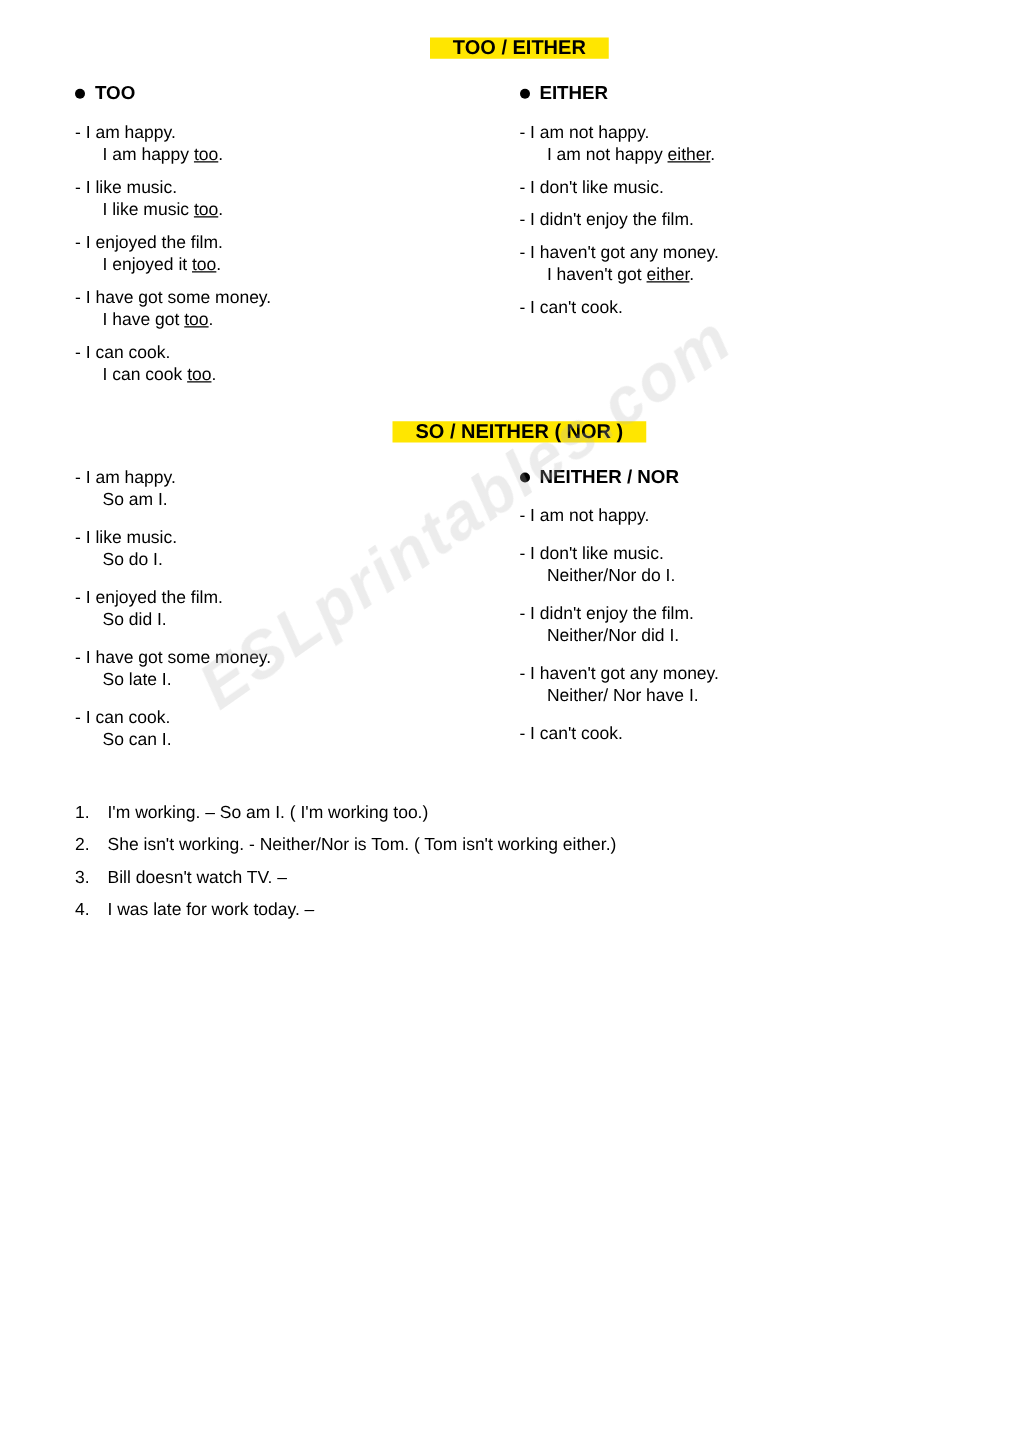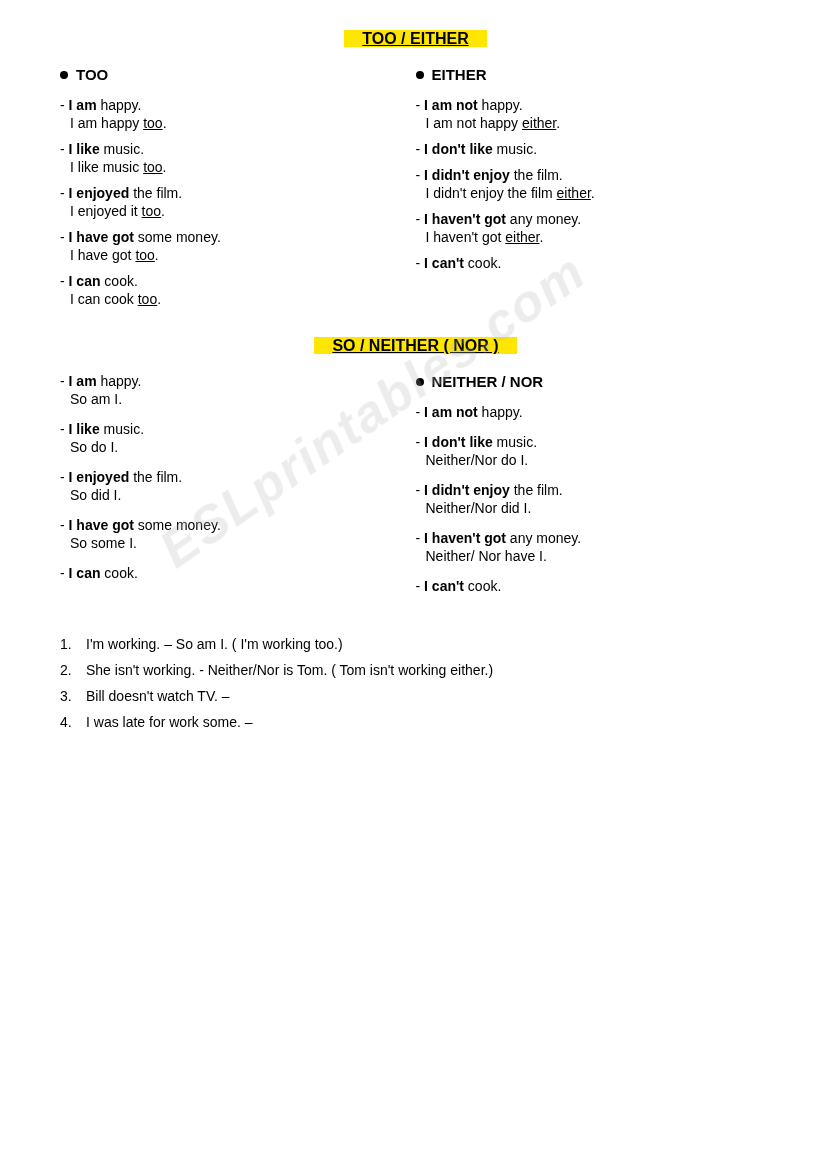--- a/index.html
+++ b/index.html
@@ -12,21 +12,20 @@
       min-height: 1161px;
       padding: 30px 50px 30px 60px;
     }
     .title-wrapper {
       text-align: center;
       margin-bottom: 18px;
     }
     .title-wrapper span {
       font-weight: bold;
       font-size: 16px;
-      text-decoration: underline;
       background-color: #FFE600;
       padding: 0 18px;
       margin-top: 44px;
     }
     .two-col {
       display: flex;
       gap: 0;
       margin-bottom: 0;
     }
     .col {
@@ -49,24 +48,24 @@
       margin-right: 8px;
       flex-shrink: 0;
     }
     .example-group {
       margin-bottom: 10px;
     }
     .example-main {
       font-size: 14px;
       margin-bottom: 2px;
     }
-    .example-main .bold { font-weight: bold; margin-top: 16px; }
+    .example-main .bold { font-weight: normal; margin-top: 16px; }
     .example-response {
       font-size: 14px;
-      margin-left: 10px;
+      margin-left: 22px;
       margin-bottom: 8px;
     }
     .example-response .underline { text-decoration: underline; }
     .section-divider {
       margin: 20px 0 18px 0;
     }
     .exercises {
       margin-top: 28px;
     }
     .exercise-item {
@@ -137,21 +136,20 @@
 
     <div class="example-group">
       <div class="example-main">-<span class="bold"> I am not</span> happy.</div>
       <div class="example-response">I am not happy <span class="underline">either</span>.</div>
     </div>
     <div class="example-group">
       <div class="example-main">-<span class="bold"> I don't like</span> music.</div>
     </div>
     <div class="example-group">
       <div class="example-main">-<span class="bold"> I didn't enjoy</span> the film.</div>
-      <div class="example-response">I didn't enjoy the film <span class="underline">either</span>.</div>
     </div>
     <div class="example-group">
       <div class="example-main">-<span class="bold"> I haven't got</span> any money.</div>
       <div class="example-response">I haven't got <span class="underline">either</span>.</div>
     </div>
     <div class="example-group">
       <div class="example-main">-<span class="bold"> I can't</span> cook.</div>
     </div>
   </div>
 </div>
@@ -173,24 +171,25 @@
     <div class="example-group" style="margin-bottom:14px;">
       <div class="example-main">-<span class="bold"> I like</span> music.</div>
       <div class="example-response">So do I.</div>
     </div>
     <div class="example-group" style="margin-bottom:14px;">
       <div class="example-main">-<span class="bold"> I enjoyed</span> the film.</div>
       <div class="example-response">So did I.</div>
     </div>
     <div class="example-group" style="margin-bottom:14px;">
       <div class="example-main">-<span class="bold"> I have got</span> some money.</div>
-      <div class="example-response">So some I.</div>
+      <div class="example-response">So late I.</div>
     </div>
     <div class="example-group" style="margin-bottom:14px;">
       <div class="example-main">-<span class="bold"> I can</span> cook.</div>
+      <div class="example-response">So can I.</div>
     </div>
   </div>
 
   <div class="col">
     <div class="col-header">
       <span class="bullet"></span>
       <span>NEITHER / NOR</span>
     </div>
 
     <div class="example-group" style="margin-bottom:14px;">
@@ -222,17 +221,17 @@
   <div class="exercise-item">
     <span class="exercise-num">2.</span>
     <span>She isn't working. -  Neither/Nor is Tom. ( Tom isn't working either.)</span>
   </div>
   <div class="exercise-item">
     <span class="exercise-num">3.</span>
     <span>Bill doesn't watch TV. –</span>
   </div>
   <div class="exercise-item">
     <span class="exercise-num">4.</span>
-    <span>I was late for work some. –</span>
+    <span>I was late for work today. –</span>
   </div>
 </div>
 
 <div class="watermark">ESLprintables.com</div>
 
 </body></html>

